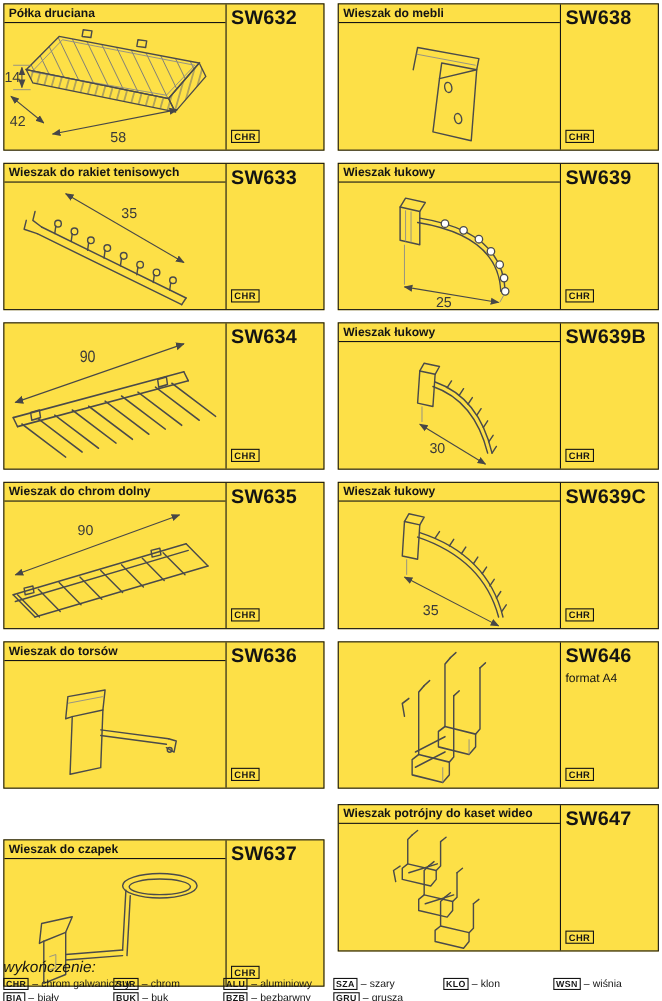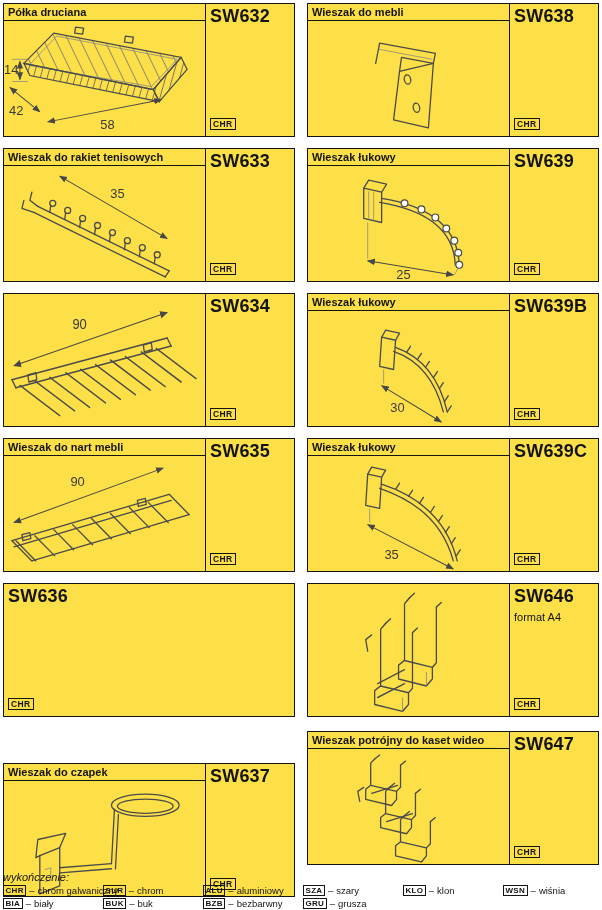--- a/index.html
+++ b/index.html
@@ -16,21 +16,21 @@
   .c-right{flex:1;position:relative;padding:2px 0 0 4px;box-sizing:border-box;}
   .c-code{font-weight:bold;font-size:18px;letter-spacing:0.2px;}
   .c-note{font-size:11px;line-height:1.32;margin-top:3px;padding-right:4px;}
   .c-badge{position:absolute;left:4px;bottom:6px;border:1px solid #141414;font-size:8.5px;font-weight:bold;padding:0 2px;letter-spacing:0.4px;}
   .ln{fill:none;stroke:#4a4a4a;stroke-width:1.3;stroke-linejoin:round;stroke-linecap:round;}
   .thin{fill:none;stroke:#8a8a8a;stroke-width:0.8;}
   .dim{fill:none;stroke:#474747;stroke-width:1;marker-start:url(#ah);marker-end:url(#ah);}
   .dimtext{font-family:"Liberation Sans","DejaVu Sans",sans-serif;font-size:13px;fill:#3a3a3a;}
   .ball{fill:#fff;stroke:#4a4a4a;stroke-width:1.2;}
   .legend{position:absolute;left:3px;top:871px;width:596px;font-size:9.5px;}
-  .leg-title{font-style:italic;font-size:11px;}
+  .leg-title{font-style:italic;font-size:14px;}
   .leg-grid{display:grid;grid-template-columns:100px 100px 100px 100px 100px 96px;grid-auto-rows:13px;margin-top:1px;}
   .leg-item{display:flex;align-items:center;gap:3px;white-space:nowrap;}
   .leg-badge{border:1px solid #141414;font-size:8px;font-weight:bold;padding:0 1.5px;letter-spacing:0.3px;}
 </style>
 </head>
 <body>
 
 <div class="page">
 
   <svg width="0" height="0" style="position:absolute">
@@ -229,21 +229,21 @@
       </div>
     </div>
     <div class="c-right">
       <div class="c-code">SW639B</div>
       <div class="c-badge">CHR</div>
     </div>
   </section>
 
   <section class="card" style="top:438px;left:3px">
     <div class="c-left">
-      <div class="c-title">Wieszak do nart mebli</div>
+      <div class="c-title">Wieszak do chrom dolny</div>
       <div class="c-draw">
         <svg viewBox="0 0 202 114" preserveAspectRatio="none">
           <line class="dim" x1="10" y1="66" x2="160" y2="12"></line>
           <text class="dimtext" x="74" y="30" text-anchor="middle">90</text>
           <line class="ln" x1="8" y1="84" x2="166" y2="38"></line>
           <line class="ln" x1="10" y1="90" x2="168" y2="44"></line>
           <line class="ln" x1="28" y1="104" x2="186" y2="58"></line>
           <line class="ln" x1="8" y1="84" x2="28" y2="104"></line>
           <line class="ln" x1="166" y1="38" x2="186" y2="58"></line>
           <polygon class="ln" points="18,78 26,76 27,82 19,84"></polygon>
@@ -288,20 +288,34 @@
         </svg>
       </div>
     </div>
     <div class="c-right">
       <div class="c-code">SW639C</div>
       <div class="c-badge">CHR</div>
     </div>
   </section>
 
   <section class="card" style="top:583px;left:3px">
+    <div class="c-left">
+      <div class="c-title">Wieszak do torsów</div>
+      <div class="c-draw">
+        <svg viewBox="0 0 202 114" preserveAspectRatio="none">
+          <polyline class="ln" points="62,50 56,52 58,32 92,26 90,44"></polyline>
+          <line class="thin" x1="58" y1="38" x2="90" y2="32"></line>
+          <polygon class="ln" points="62,50 90,44 88,96 60,102"></polygon>
+          <line class="ln" x1="88" y1="62" x2="150" y2="70"></line>
+          <line class="ln" x1="88" y1="67" x2="148" y2="75"></line>
+          <polyline class="ln" points="150,70 157,72 155,82 148,78"></polyline>
+          <circle class="ln" cx="151" cy="80" r="2.2"></circle>
+        </svg>
+      </div>
+    </div>
     <div class="c-right">
       <div class="c-code">SW636</div>
       <div class="c-badge">CHR</div>
     </div>
   </section>
 
   <section class="card" style="top:583px;left:307px">
     <div class="c-left">
       <div class="c-draw">
         <svg viewBox="0 0 202 114" preserveAspectRatio="none">

